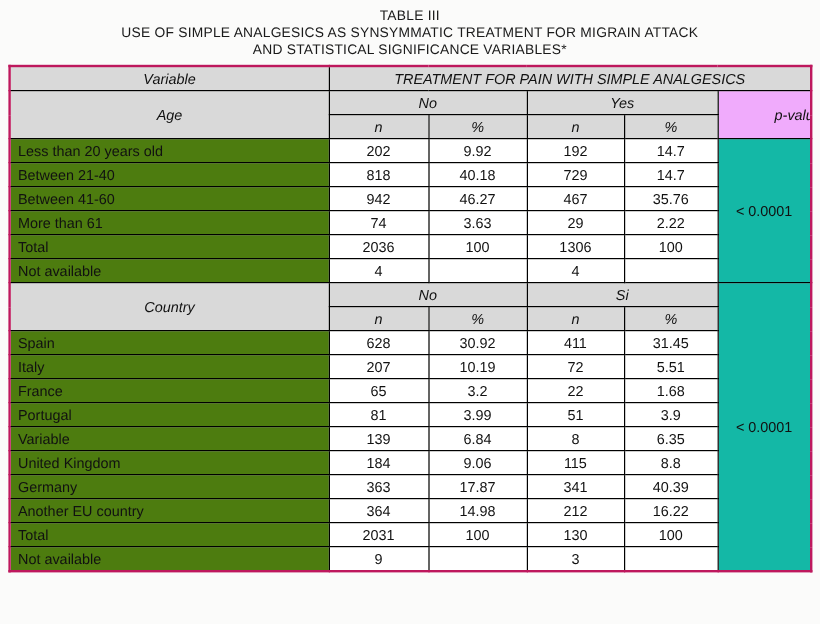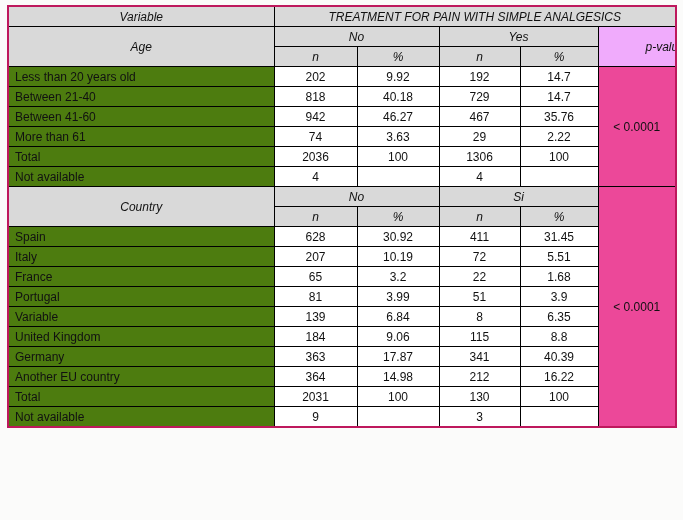--- a/index.html
+++ b/index.html
@@ -28,33 +28,38 @@
     white-space: nowrap;
     vertical-align: middle;
   }
   td.hdr {
     background: #d9d9d9;
     font-style: italic;
     text-align: center;
   }
   td.lbl { text-align: left; background: #4d7c0f; }
   td.num { text-align: center; background: #fff; }
-  td.pval { text-align: center; background: #ec4899; font-size: 12px; }
+  td.pval { text-align: center; background: #14b8a6; font-size: 12px; }
   .footnote {
     margin: 6px 2px 0 2px;
     font-size: 10.8px;
     line-height: 13.5px;
     color: #1a1a1a;
   }
 </style>
 </head>
 <body>
 
 <div class="page">
 
+  <div class="title-block">
+    <div class="title-line">TABLE III</div>
+    <div class="title-line">USE OF SIMPLE ANALGESICS AS SYNSYMMATIC TREATMENT FOR MIGRAIN ATTACK</div>
+    <div class="title-line">AND STATISTICAL SIGNIFICANCE VARIABLES*</div>
+  </div>
 
   <table class="main">
     <colgroup>
       <col style="width:266px">
       <col style="width:83px">
       <col style="width:82px">
       <col style="width:81px">
       <col style="width:78px">
       <col style="width:78px">
     </colgroup>

